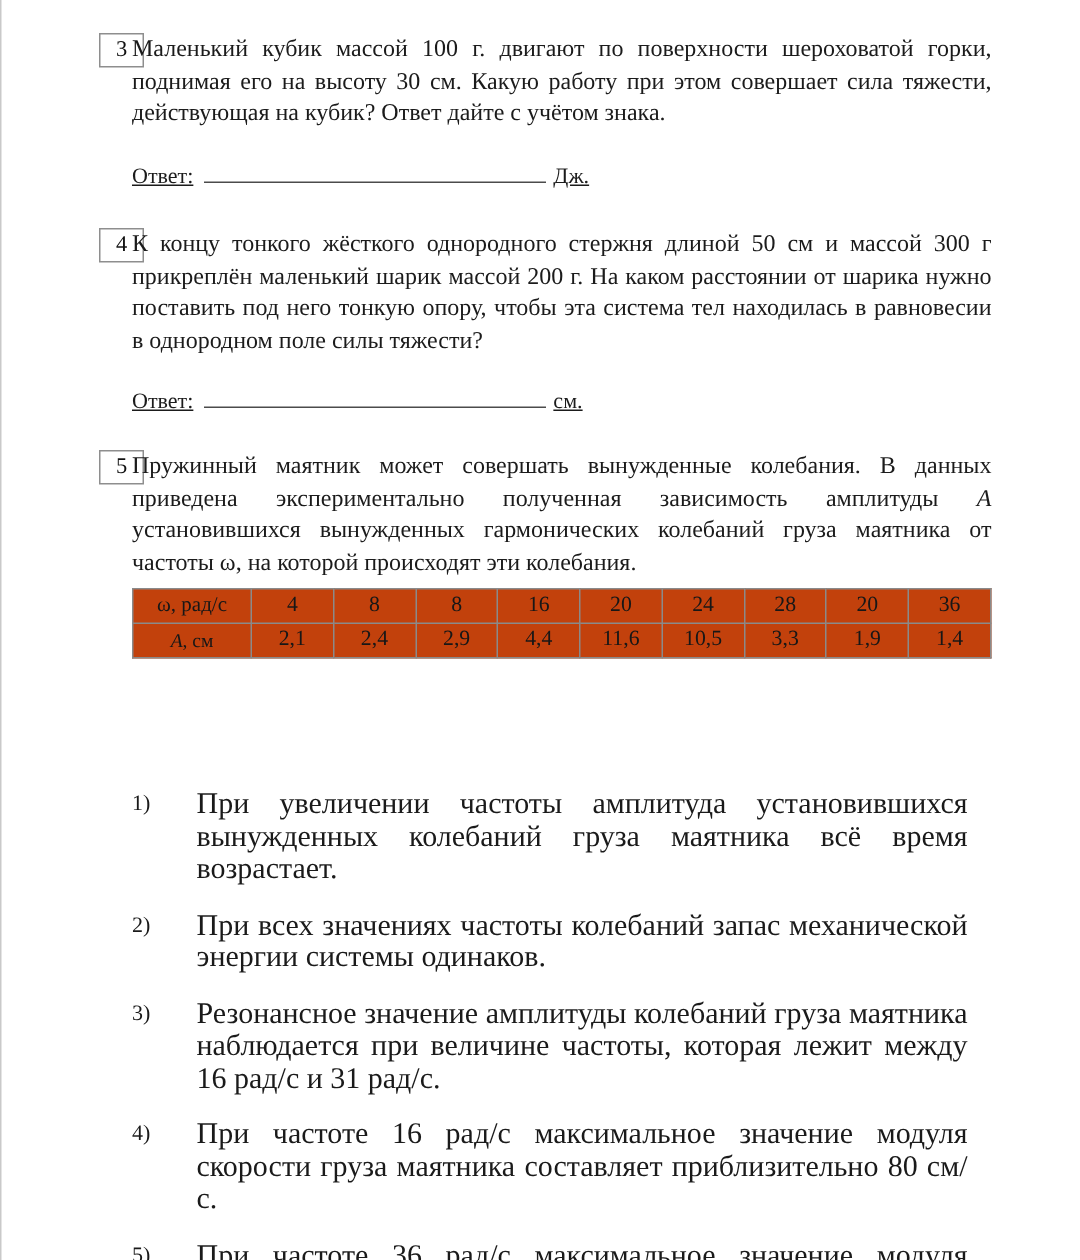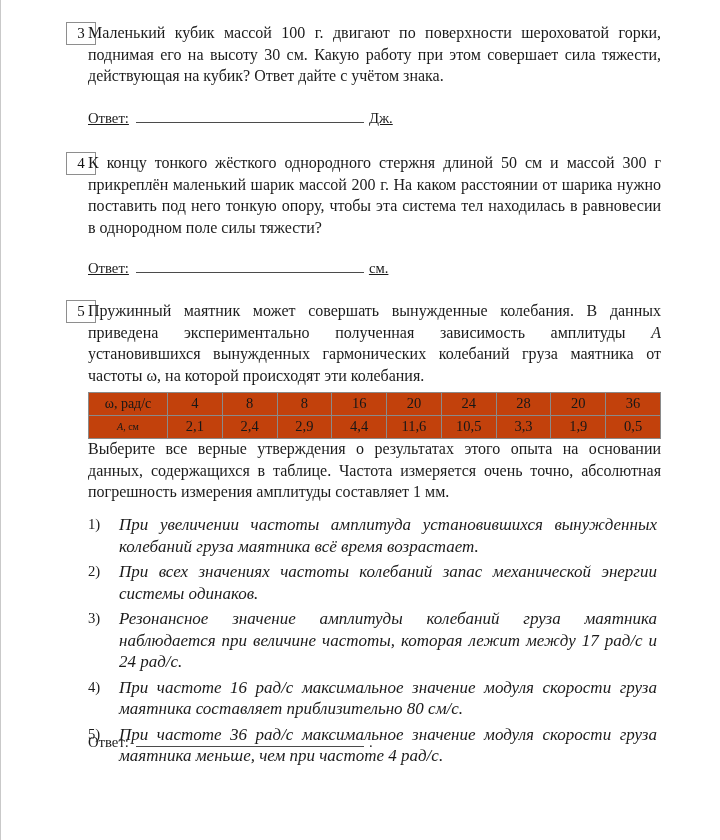--- a/index.html
+++ b/index.html
@@ -114,21 +114,21 @@
     padding: 1px 0 2px 0;
     height: 19px;
     color: #171717;
   }
   .data-table td.rowhead {
     width: 78px;
     font-size: 14px;
   }
   .data-table td.rowhead-a {
     width: 78px;
-    font-size: 10px;
+    font-size: 13px;
     margin-left: 44px;
   }
 
   
   .stmt-list {
     position: absolute;
     left: 88px;
     width: 573px;
   }
   .stmt {
@@ -139,24 +139,23 @@
   .stmt-marker {
     position: absolute;
     left: 0px;
     top: 0px;
     font-size: 14.7px;
     line-height: 21.5px;
   }
   .stmt-text {
     text-align: justify;
     text-justify: inter-word;
-    font-size: 17px;
+    font-size: 20px;
     line-height: 21.5px;
-    margin: 4px;
-    font-style: italic;
+    margin: 16px;
   }
 </style>
 </head>
 <body>
 
 <div class="scan-edge"></div>
 
 <div class="page">
 
   <div class="task" style="top:22px;">
@@ -203,49 +202,43 @@
       <tr>
         <td class="rowhead-a"><em class="var">A</em><span>, см</span></td>
         <td>2,1</td>
         <td>2,4</td>
         <td>2,9</td>
         <td>4,4</td>
         <td>11,6</td>
         <td>10,5</td>
         <td>3,3</td>
         <td>1,9</td>
-        <td>0,5</td>
+        <td>1,4</td>
       </tr>
     </tbody>
   </table>
 
-  <div class="task-body" style="top:438px; position:absolute;">
-    <p class="para">Выберите все верные утверждения о результатах этого опыта на основании данных, содержащихся в таблице. Частота измеряется очень точно, абсолютная погрешность измерения амплитуды составляет 1 мм.</p>
-  </div>
 
   <div class="stmt-list" style="top:510px;">
     <div class="stmt">
       <span class="stmt-marker">1)</span>
       <p class="stmt-text">При увеличении частоты амплитуда установившихся вынужденных колебаний груза маятника всё время возрастает.</p>
     </div>
     <div class="stmt">
       <span class="stmt-marker">2)</span>
       <p class="stmt-text">При всех значениях частоты колебаний запас механической энергии системы одинаков.</p>
     </div>
     <div class="stmt">
       <span class="stmt-marker">3)</span>
-      <p class="stmt-text">Резонансное значение амплитуды колебаний груза маятника наблюдается при величине частоты, которая лежит между 17 рад/с и 24 рад/с.</p>
+      <p class="stmt-text">Резонансное значение амплитуды колебаний груза маятника наблюдается при величине частоты, которая лежит между 16 рад/с и 31 рад/с.</p>
     </div>
     <div class="stmt">
       <span class="stmt-marker">4)</span>
       <p class="stmt-text">При частоте 16 рад/с максимальное значение модуля скорости груза маятника составляет приблизительно 80 см/с.</p>
     </div>
     <div class="stmt">
       <span class="stmt-marker">5)</span>
       <p class="stmt-text">При частоте 36 рад/с максимальное значение модуля скорости груза маятника меньше, чем при частоте 4 рад/с.</p>
     </div>
   </div>
 
-  <div class="answer-row" style="top:732px;">
-    <span class="answer-label">Ответ:</span><span class="answer-blank"></span><span class="answer-unit">.</span>
-  </div>
 
 </div>
 
 </body></html>

